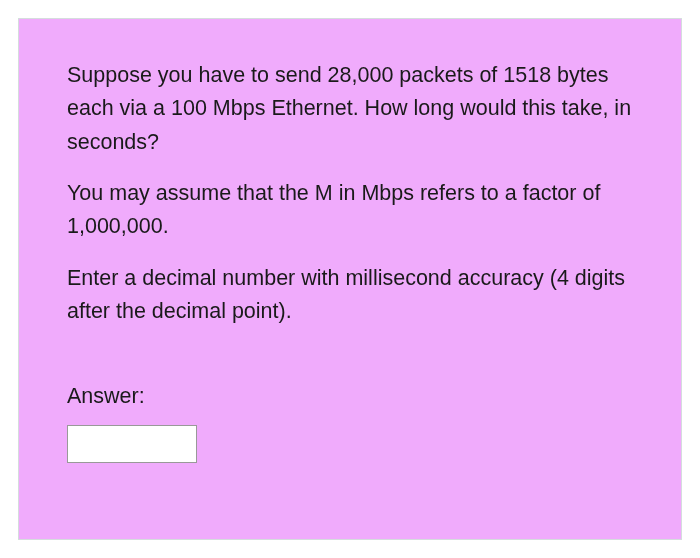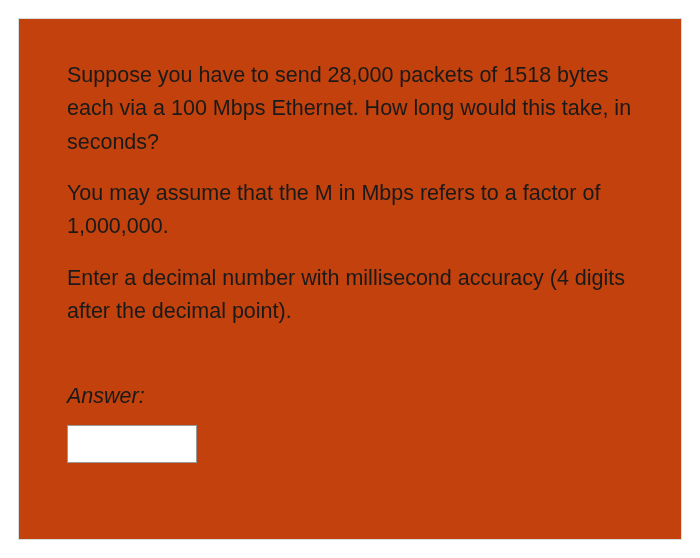--- a/index.html
+++ b/index.html
@@ -8,41 +8,40 @@
       padding: 0;
     }
     body {
       font-family: Arial, Helvetica, sans-serif;
       background: #ffffff;
       width: 700px;
       height: 558px;
       padding: 18px;
     }
     .question-card {
-      background: #c2410c;
+      background: #f0abfc;
       border: 1px solid #d5dddd;
       padding: 40px 48px 48px 48px;
       width: 100%;
       height: 100%;
     }
     .question-text {
       font-size: 21.5px;
       line-height: 1.55;
       color: #1a1a1a;
       margin-bottom: 18px;
     }
     .answer-section {
       margin-top: 56px;
     }
     .answer-label {
       font-size: 21.5px;
       color: #1a1a1a;
       display: block;
       margin-bottom: 16px;
-      font-style: italic;
     }
     .answer-input {
       width: 130px;
       height: 38px;
       border: 1px solid #999;
       background: #ffffff;
       font-size: 18px;
       padding: 4px 8px;
     }
   </style>

